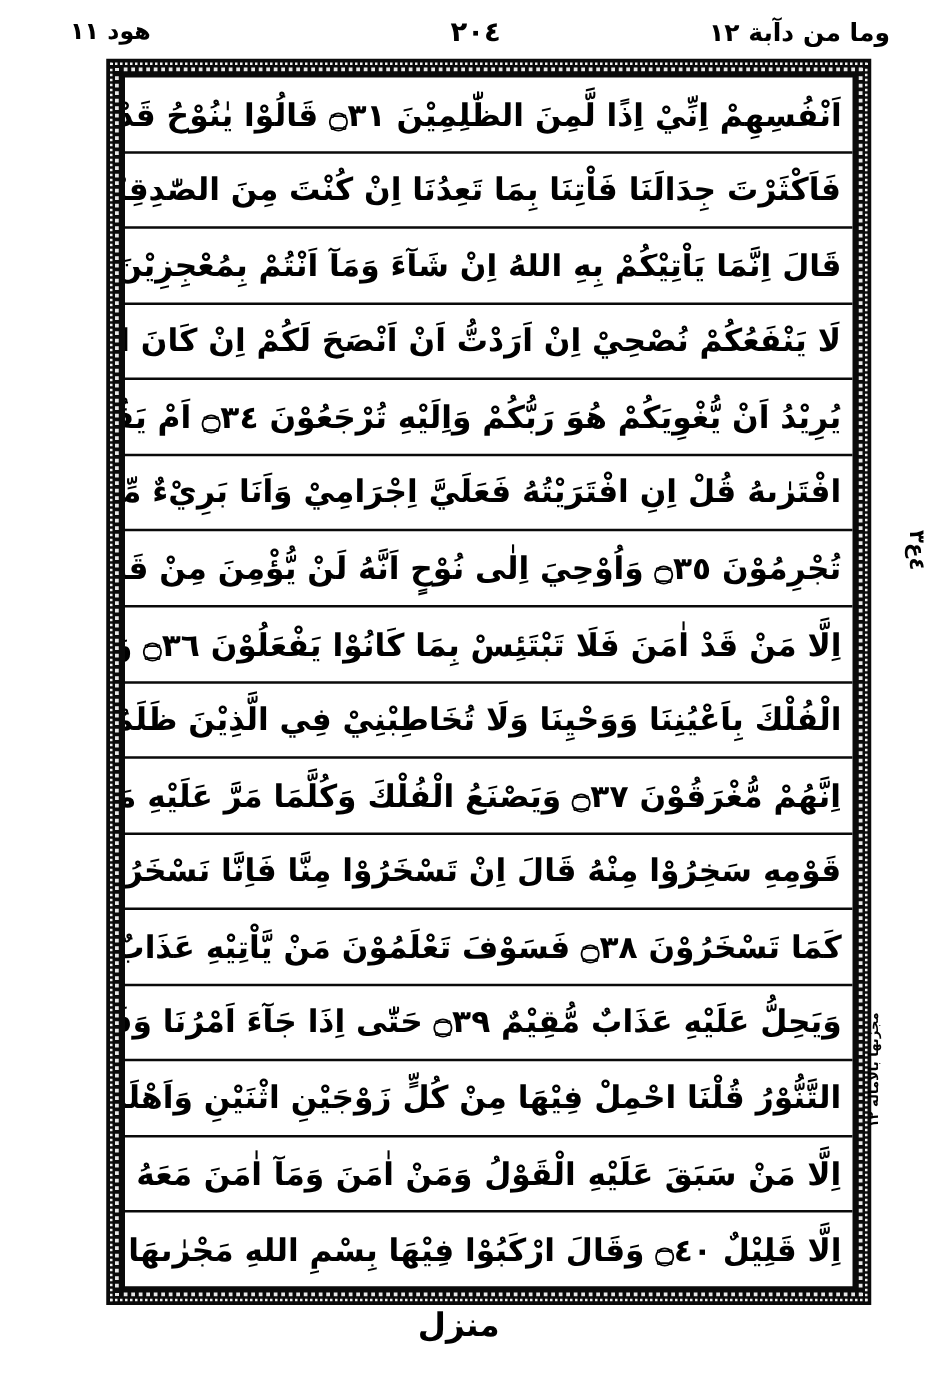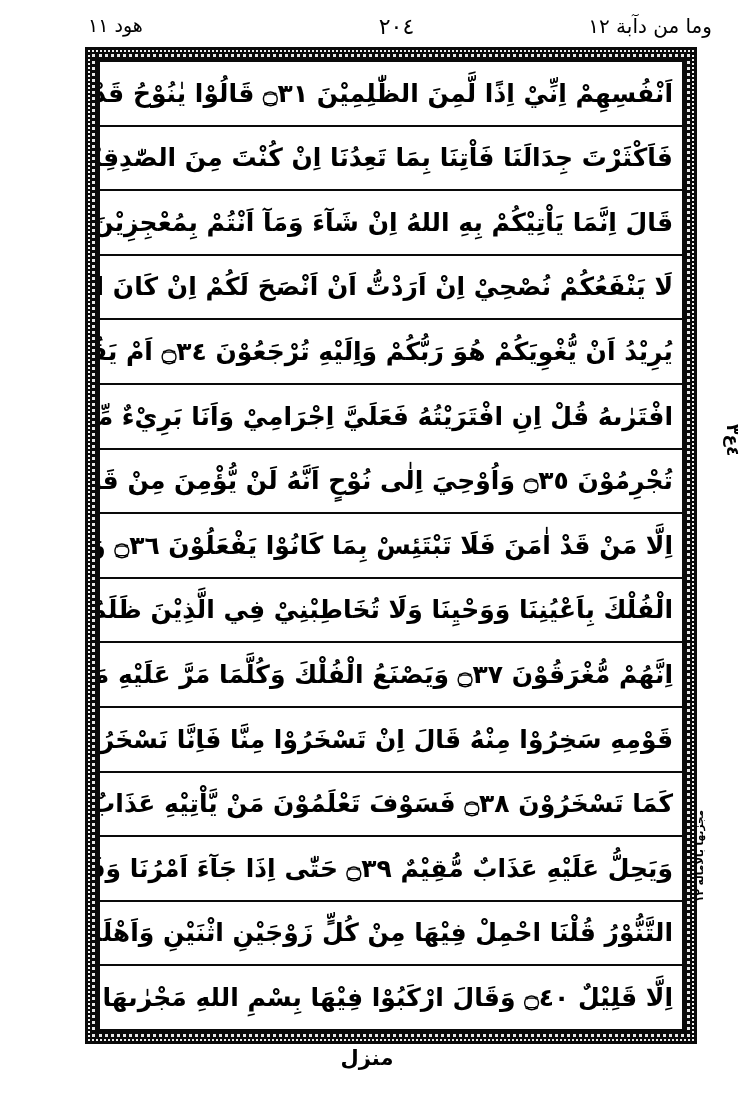--- a/index.html
+++ b/index.html
@@ -1,21 +1,21 @@
 <!DOCTYPE html>
 <html lang="ar" dir="rtl"><head>
 <meta charset="utf-8">
 <style>
   html,body{margin:0;padding:0;}
   body{
     width:746px;height:1108px;position:relative;background:#ffffff;
     font-family:"DejaVu Sans", sans-serif;color:#000;overflow:hidden;
   }
   
-  .hdr{position:absolute;top:14px;font-weight:normal;white-space:nowrap;margin-left:32px;}
+  .hdr{position:absolute;top:14px;font-weight:bold;white-space:nowrap;}
   .hdr-juz{right:34px;font-size:20px;}
   .hdr-page{left:15px;right:0;text-align:center;font-size:22px;letter-spacing:1px;}
   .hdr-surah{left:56px;font-size:19px;}
   
   .frame{
     position:absolute;left:85px;top:47px;width:612px;height:997px;
     background:#0a0a0a;box-sizing:border-box;
   }
   .frame-ornament{
     position:absolute;inset:3px;border:2px dotted #f2f2f2;pointer-events:none;
@@ -48,21 +48,21 @@
   }
   .margin-note{
     position:absolute;left:693px;top:810px;height:230px;width:20px;
     writing-mode:vertical-rl;transform:rotate(180deg);
     font-size:10.5px;font-weight:bold;white-space:nowrap;overflow:hidden;
     direction:rtl;
   }
   
   .footer-manzil{
     position:absolute;left:327px;top:1046px;width:80px;
-    text-align:center;font-size:21px;font-weight:bold;
+    text-align:center;font-size:26px;font-weight:bold;
   }
 </style>
 </head>
 <body>
 
 <div class="hdr hdr-juz">وما من دآبة ١٢</div>
 <div class="hdr hdr-page">٢٠٤</div>
 <div class="hdr hdr-surah">هود ١١</div>
 
 <div class="frame">
@@ -105,20 +105,23 @@
     <div class="line-row">
         <div class="ayah-text">كَمَا تَسْخَرُوْنَ ۝٣٨ فَسَوْفَ تَعْلَمُوْنَ مَنْ يَّاْتِيْهِ عَذَابٌ يُّخْزِيْهِ</div>
       </div>
     <div class="line-row">
         <div class="ayah-text">وَيَحِلُّ عَلَيْهِ عَذَابٌ مُّقِيْمٌ ۝٣٩ حَتّٰى اِذَا جَآءَ اَمْرُنَا وَفَارَ</div>
       </div>
     <div class="line-row">
         <div class="ayah-text">التَّنُّوْرُ قُلْنَا احْمِلْ فِيْهَا مِنْ كُلٍّ زَوْجَيْنِ اثْنَيْنِ وَاَهْلَكَ</div>
       </div>
     <div class="line-row">
+        <div class="ayah-text">اِلَّا مَنْ سَبَقَ عَلَيْهِ الْقَوْلُ وَمَنْ اٰمَنَ وَمَآ اٰمَنَ مَعَهُ</div>
+      </div>
+    <div class="line-row">
         <div class="ayah-text">اِلَّا قَلِيْلٌ ۝٤٠ وَقَالَ ارْكَبُوْا فِيْهَا بِسْمِ اللهِ مَجْرٰىهَا وَمُرْسٰىهَا</div>
       </div>
   </div>
 </div>
 
 <div class="ruku-marker">٤ع٣</div>
 <div class="margin-note">مجرٰىها بالاماله ١٢</div>
 
 <div class="footer-manzil">منزل</div>
 

